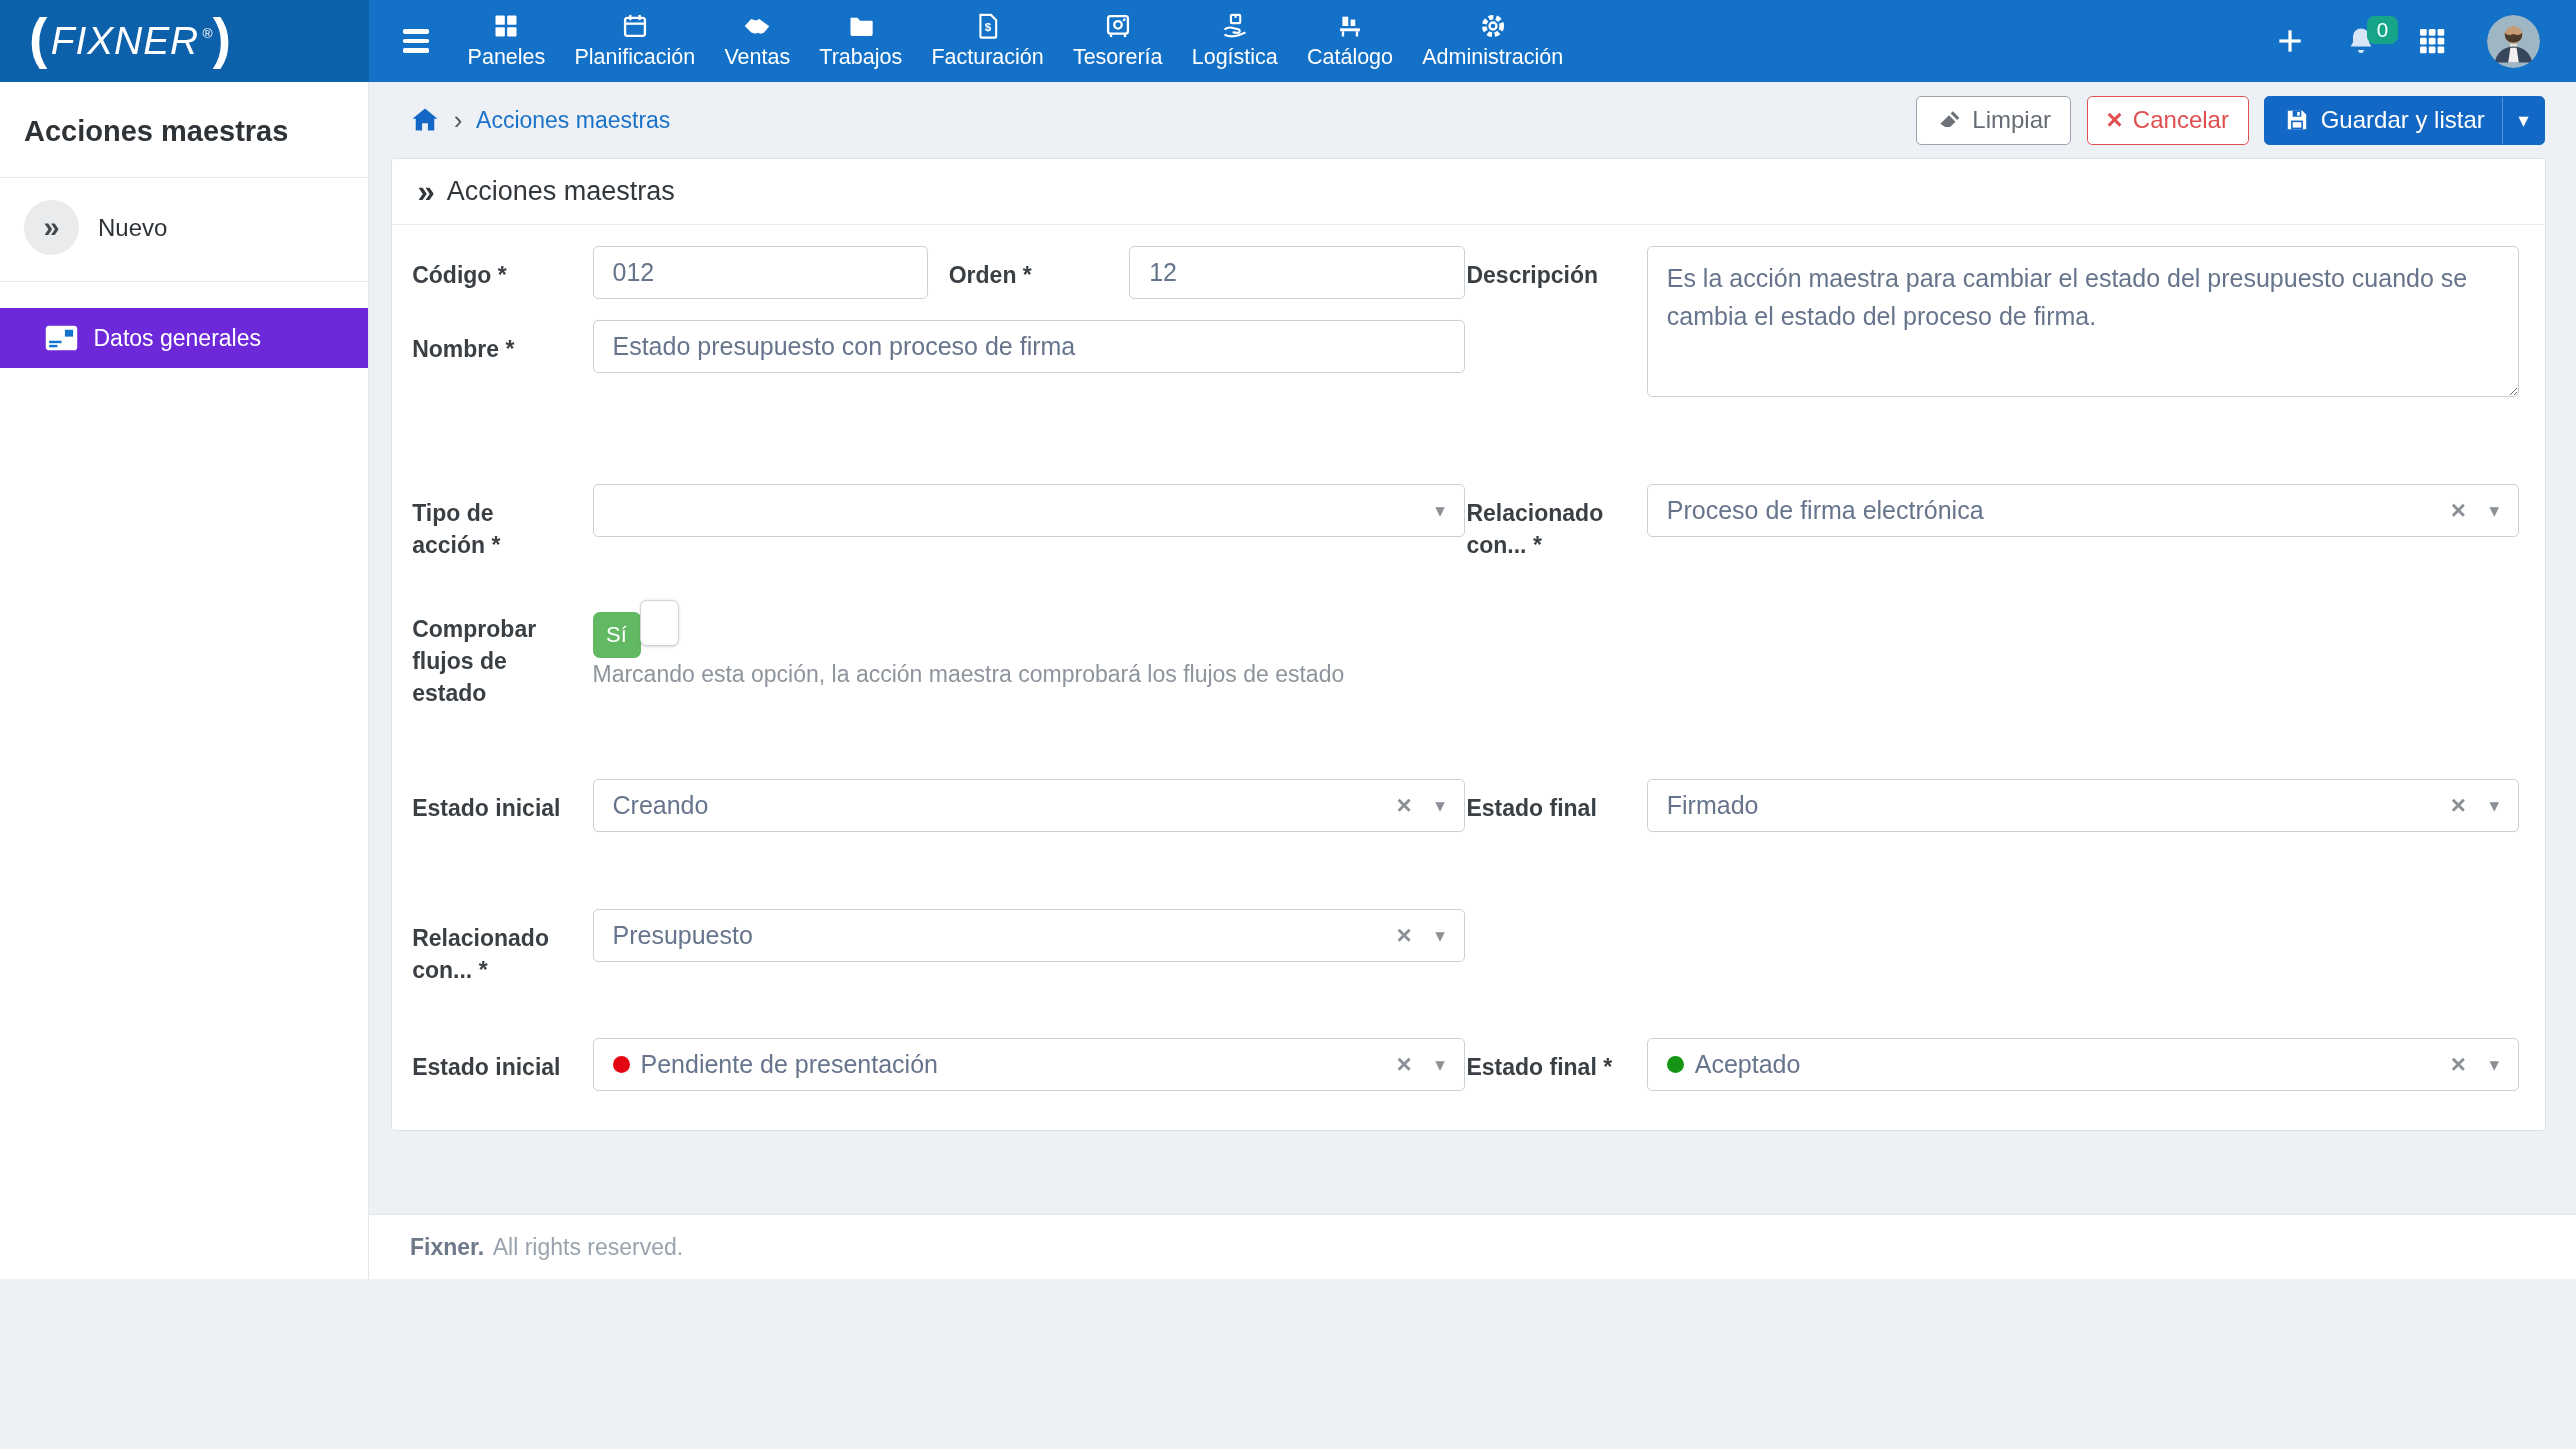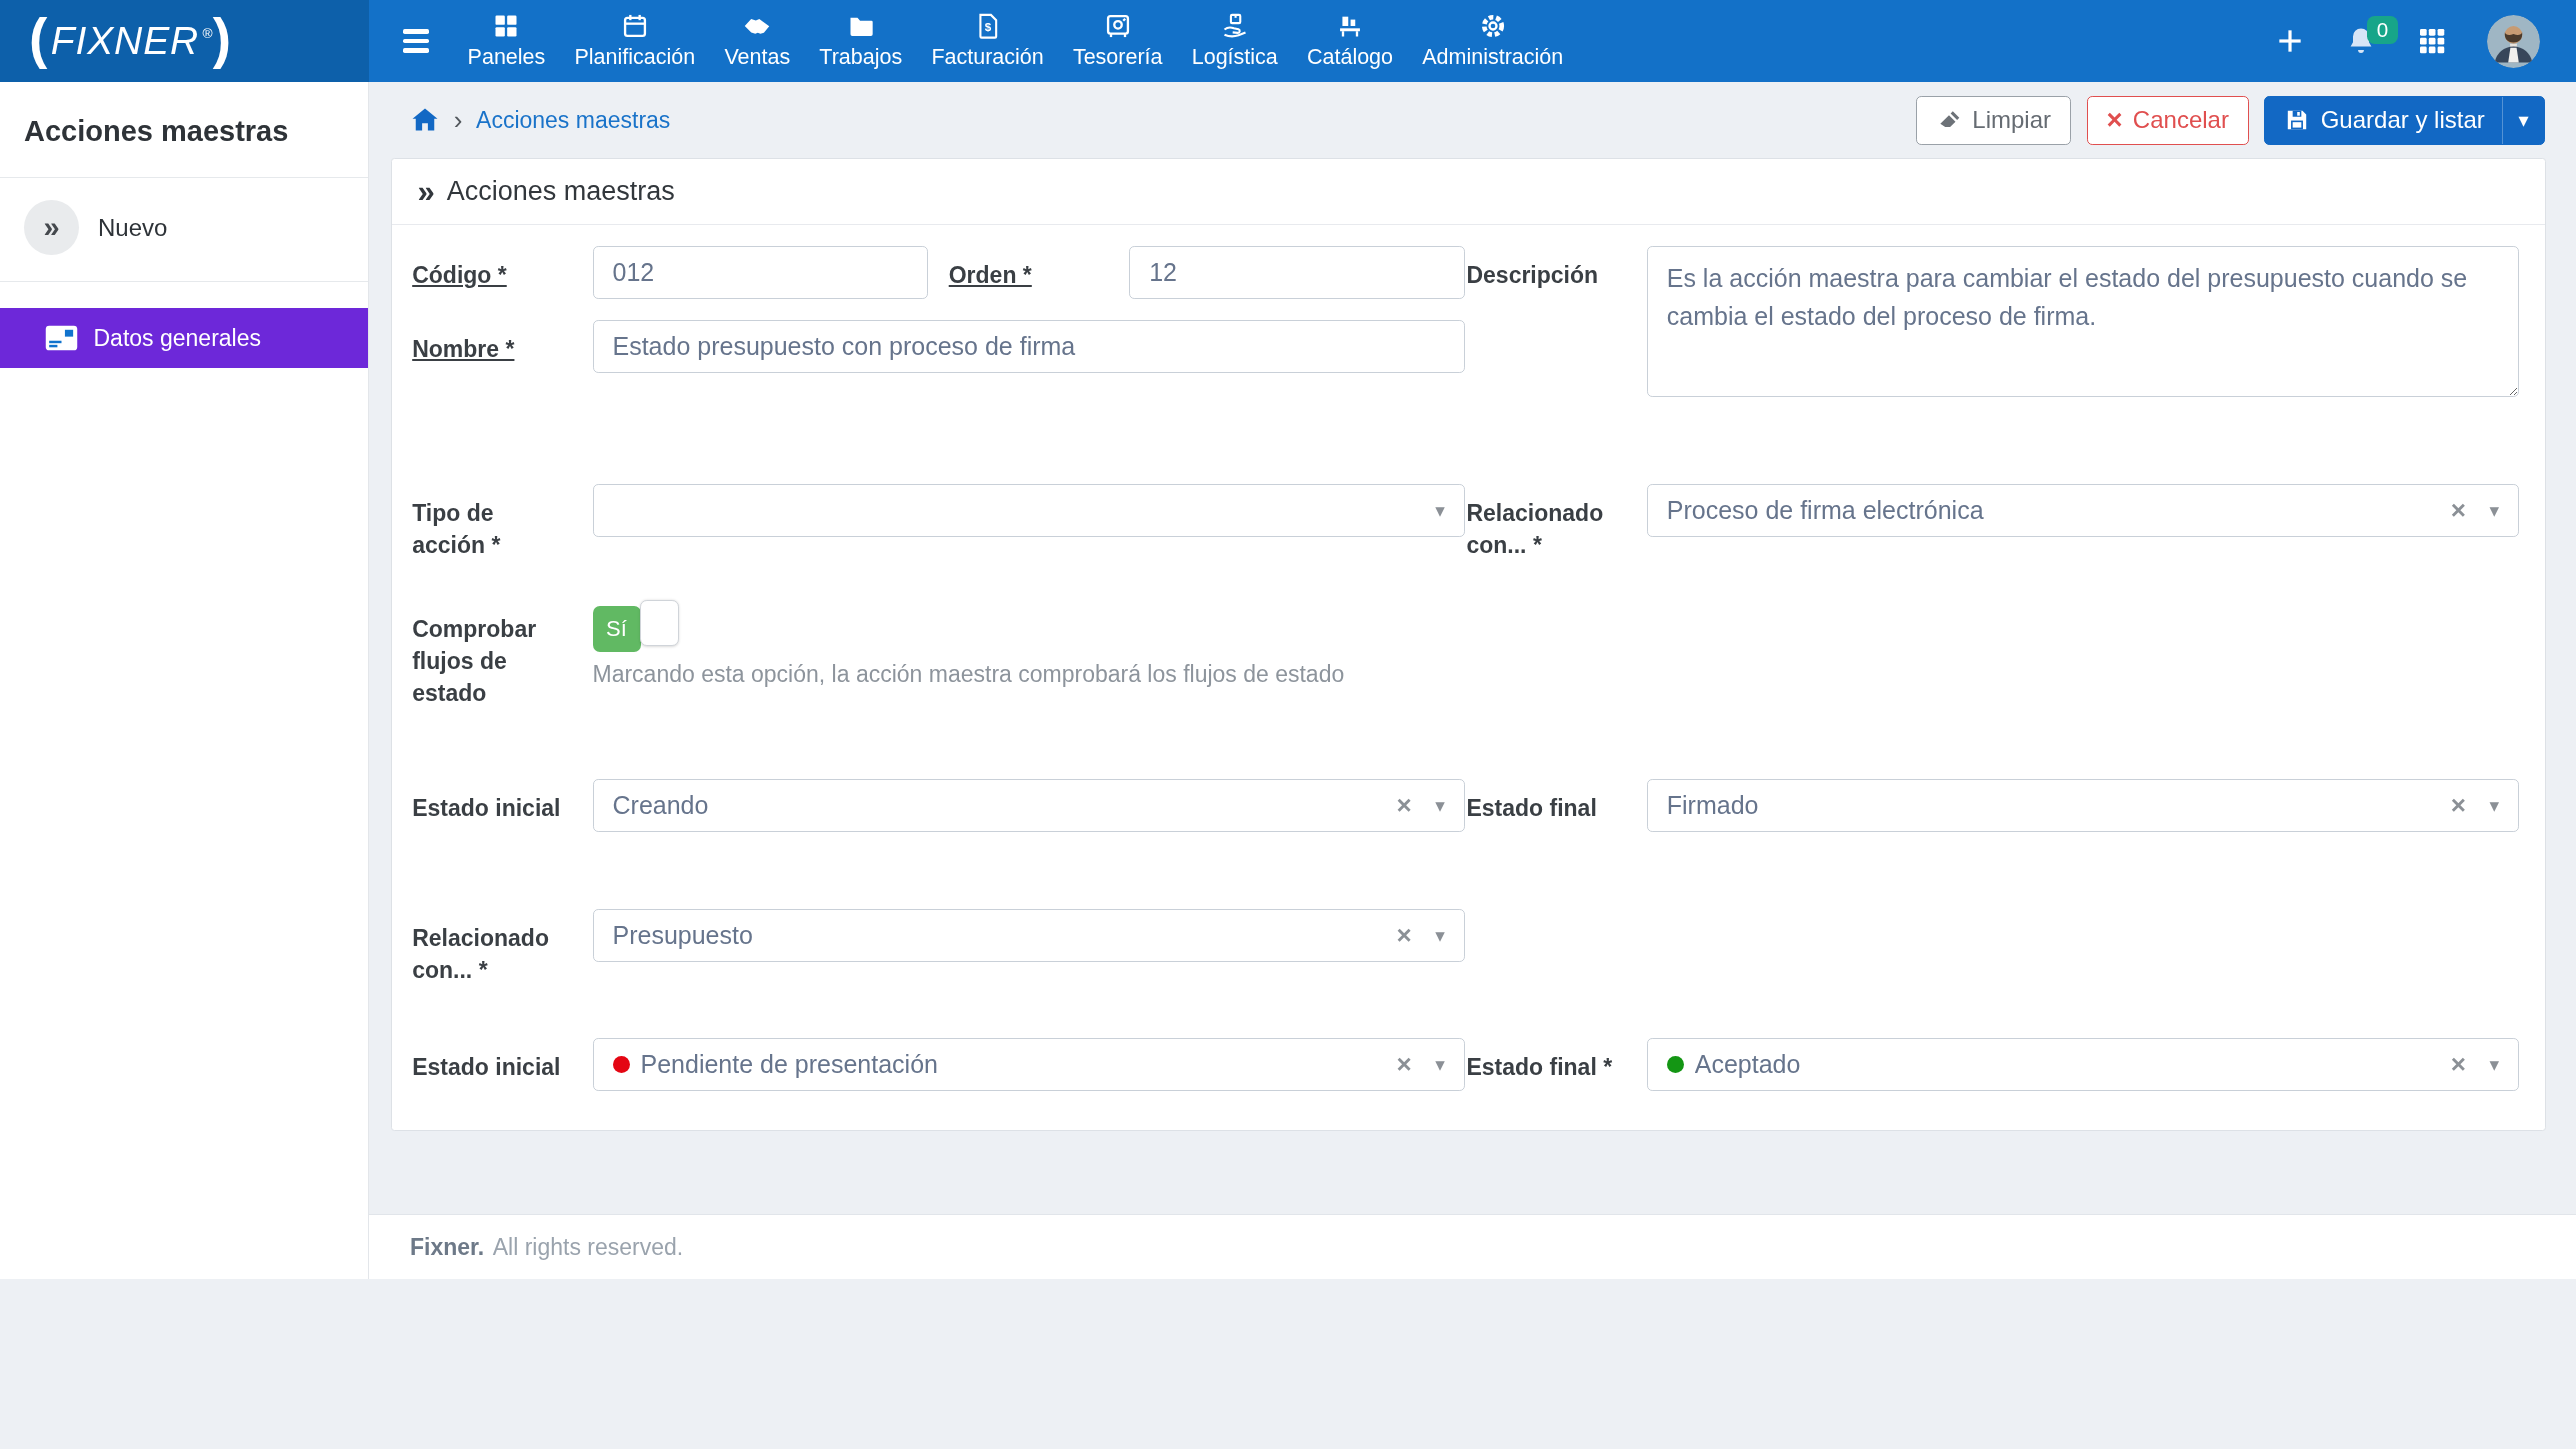--- a/index.html
+++ b/index.html
@@ -77,28 +77,28 @@
 
   .select { position:relative; height:53px; border:0.9px solid #c9d0d8; border-radius:5.2px; background:#fff;
     display:flex; align-items:center; padding:0 82px 0 19px; font-size:25px; color:#66748c; cursor:pointer; }
   .sel-value { white-space:nowrap; overflow:hidden; text-overflow:ellipsis; }
   .sel-clear { position:absolute; right:52px; color:#8b9096; font-size:26px; font-weight:700; line-height:1; }
   .sel-caret { position:absolute; right:19px; color:#8b9096; font-size:19px; }
   .dot { width:17px; height:17px; border-radius:50%; margin-right:11px; flex:none; }
 
   .top-row { margin-bottom:81px; }
   .left-stack { flex-direction:column; gap:21.5px; }
-  .subrow { display:flex;text-decoration:underline; }
+  .subrow { display:flex; }
   .row-tipo { margin-bottom:39px; }
   .row-toggle { margin-bottom:69px; }
   .row-estados1 { margin-bottom:77px; }
   .row-rel2 { margin-bottom:52px; }
 
   .toggle { position:relative; width:86px; height:46px; cursor:pointer; }
-  .toggle-on { position:absolute; left:0; top:6px; width:48px; height:46px; border-radius:6.9px; color:#fff;
+  .toggle-on { position:absolute; left:0; top:12px; width:48px; height:46px; border-radius:6.9px; color:#fff;
     font-size:22px; display:flex; align-items:center; justify-content:center; }
   .toggle-knob { position:absolute; right:0; top:0; width:39px; height:46px; background:#fff;
     border:0.9px solid #d0d4d9; border-radius:6.9px; box-shadow:0 0.9px 2.6px rgba(0,0,0,.15); }
   .helper { margin-top:15.5px; font-size:23px; color:#8d949c; }
 
   
   .footer { margin-top:auto; flex:none; height:65px; background:#fff; border-top:0.9px solid #e1e5ea;
     display:flex; align-items:center; padding-left:41px; font-size:23px; }
   .footer .fb { font-weight:700; color:#6d7988; margin-right:8.6px; }
   .footer .ft { color:#9aa3ad; }

